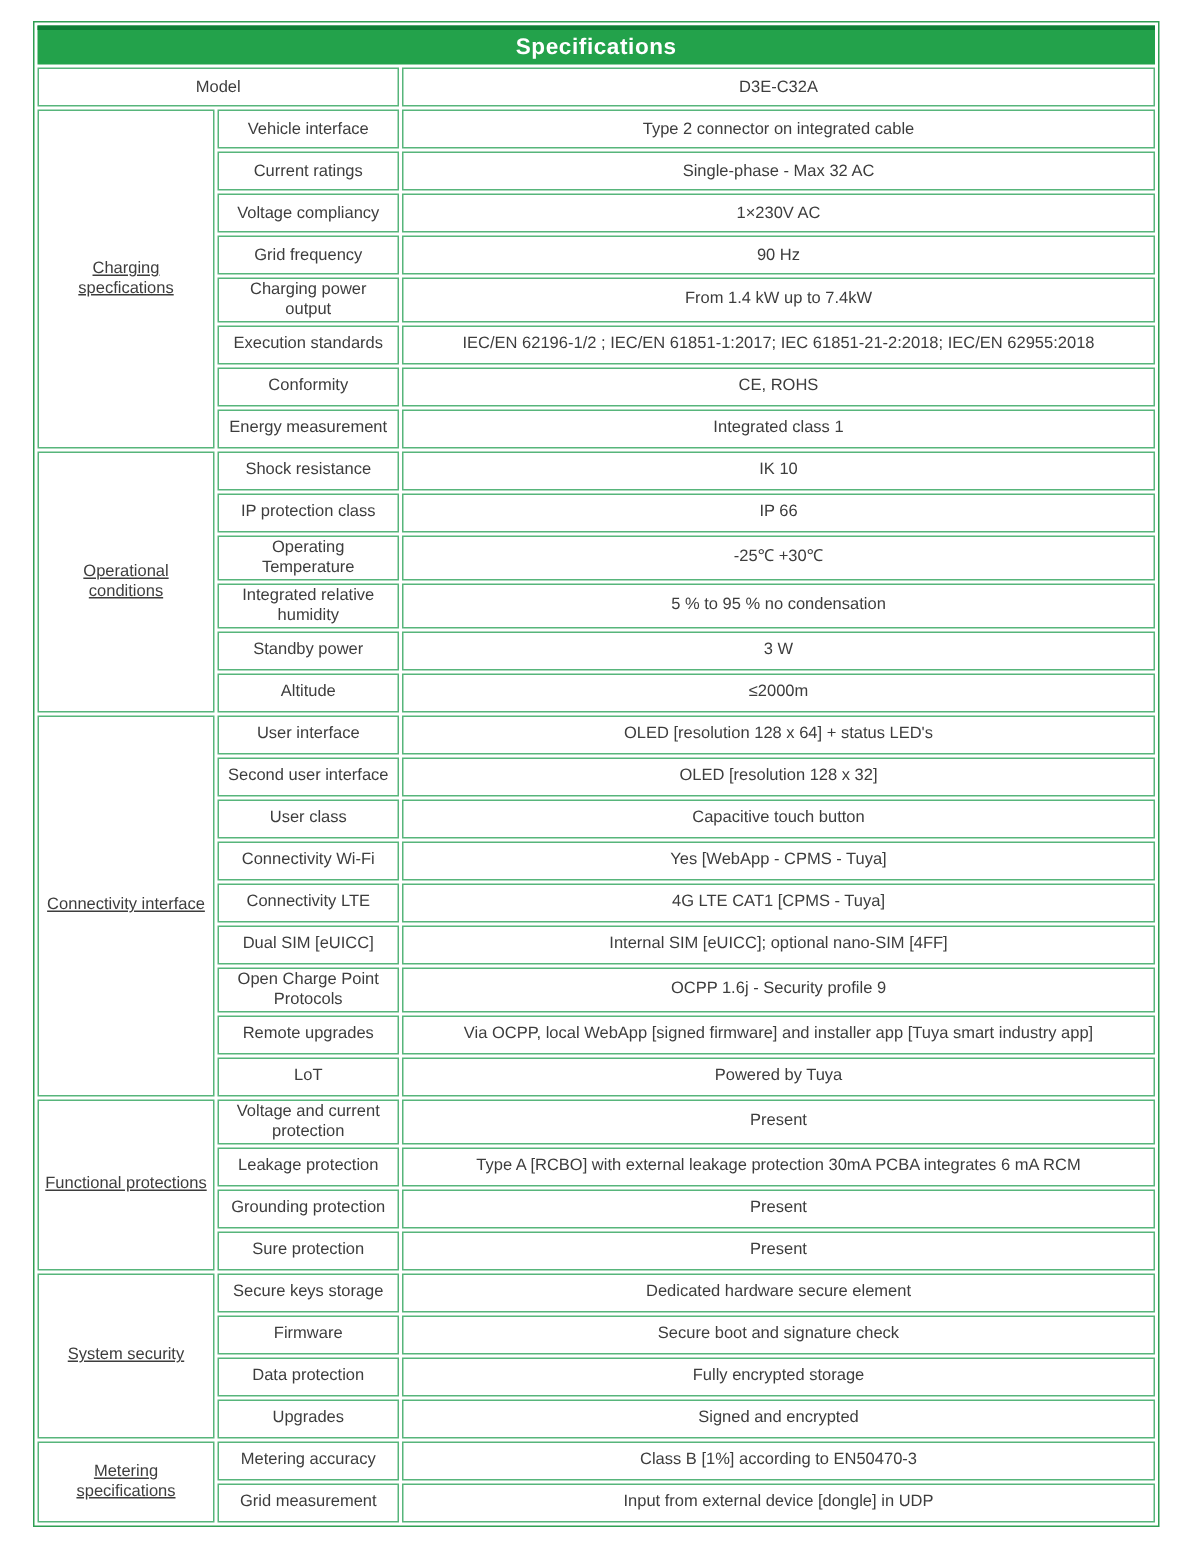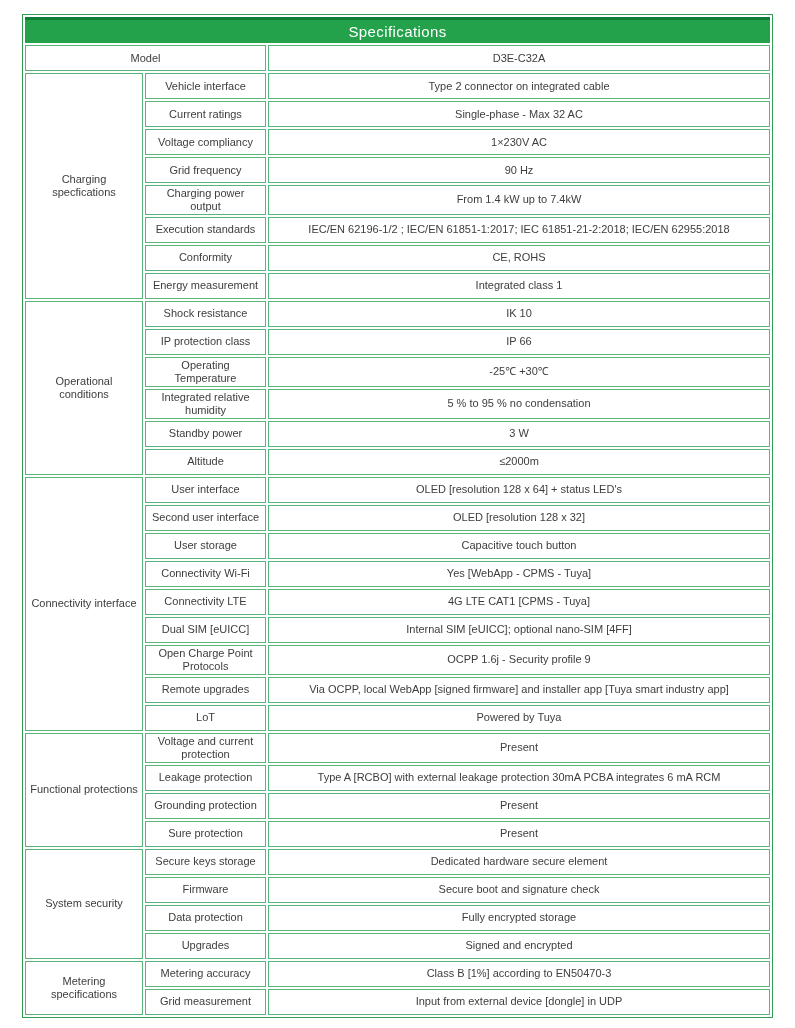--- a/index.html
+++ b/index.html
@@ -25,37 +25,37 @@
     table-layout:fixed;
     background:#ffffff;
   }
   col.c-group{width:118px;}
   col.c-label{width:121px;}
   th.title-cell{
     background:var(--green);
     border-top:3px solid var(--header-top);
     color:#ffffff;
     font-size:15px;
-    font-weight:normal;
+    font-weight:bold;
     letter-spacing:.4px;
     height:26px;
     vertical-align:middle;
     padding:2px;
   }
   td{
     border:1px solid var(--border);
     font-size:11px;
     line-height:1.18;
     text-align:center;
     vertical-align:middle;
     height:26px;
     padding:1px 4px;
     background:#ffffff;
   }
-  td.group{font-size:11px;}
+  td.group{font-size:11px;text-decoration:underline;}
 </style>
 </head>
 <body>
 
 <div class="sheet">
   <table class="spec-table">
     <colgroup>
       <col class="c-group">
         <col class="c-label">
         <col>
@@ -132,21 +132,21 @@
     <tr>
       <td class="group" rowspan="9">Connectivity interface</td>
       <td>User interface</td>
       <td>OLED [resolution 128 x 64] + status LED's</td>
     </tr>
     <tr>
       <td>Second user interface</td>
       <td>OLED [resolution 128 x 32]</td>
     </tr>
     <tr>
-      <td>User storage</td>
+      <td>User class</td>
       <td>Capacitive touch button</td>
     </tr>
     <tr>
       <td>Connectivity Wi-Fi</td>
       <td>Yes [WebApp - CPMS - Tuya]</td>
     </tr>
     <tr>
       <td>Connectivity LTE</td>
       <td>4G LTE CAT1 [CPMS - Tuya]</td>
     </tr>

